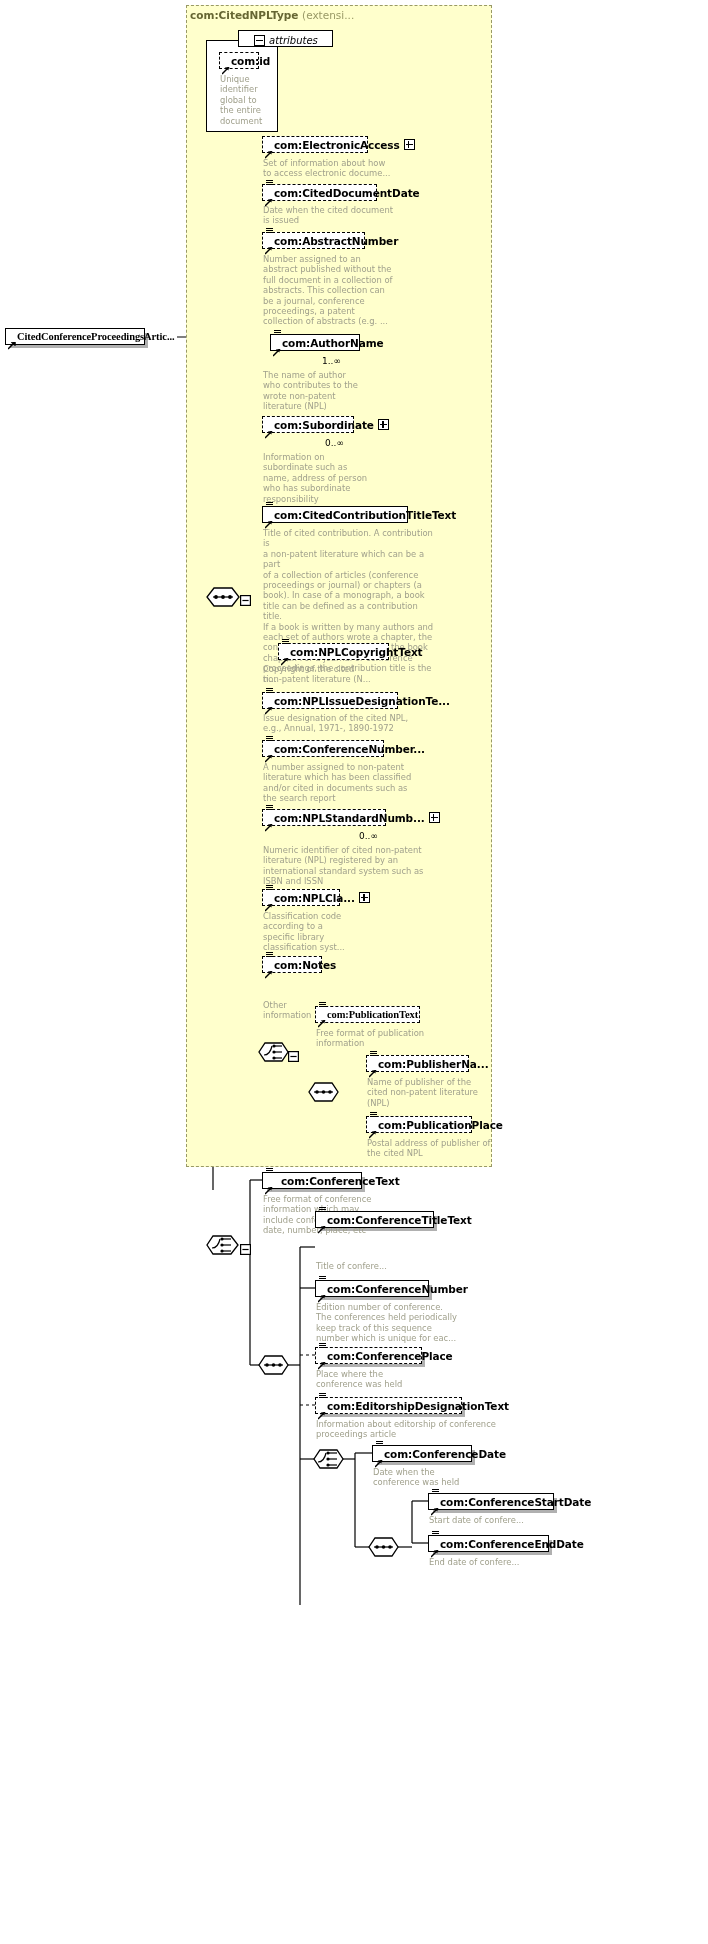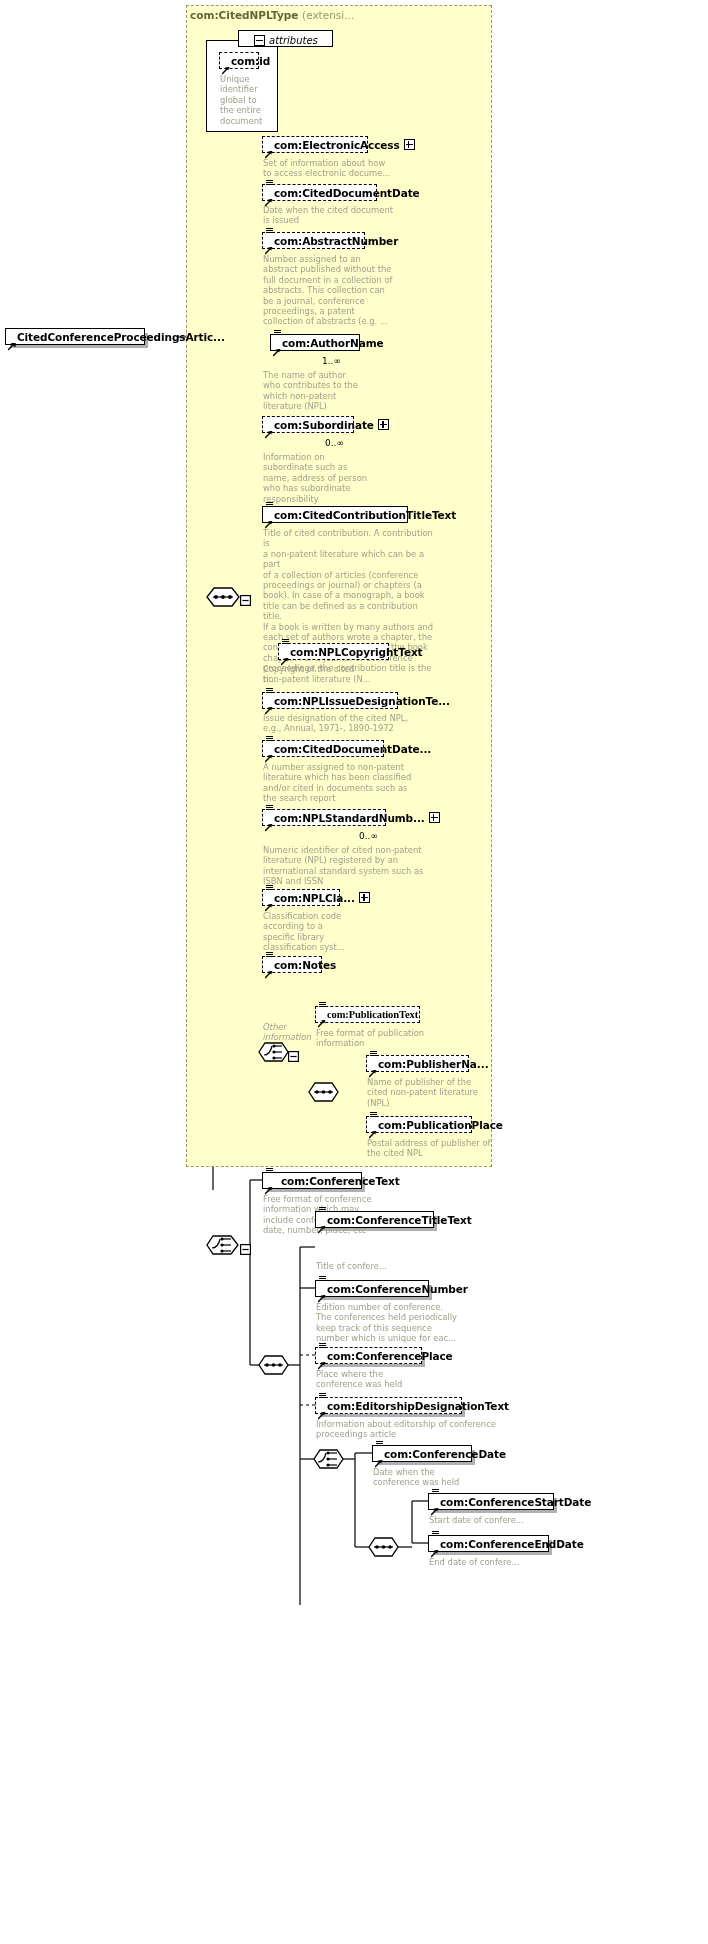--- a/index.html
+++ b/index.html
@@ -179,21 +179,21 @@
     <line x1="412" y1="1543" x2="428" y2="1543" stroke="#000" stroke-width="1.2"></line>
   </svg>
 
   <div class="typebox" style="left:186px;top:5px;width:304px;height:1160px;"></div>
   <div class="typebox-title" style="left:190px;top:9px;">
     <span>com:CitedNPLType</span>
     <span class="dim">(extensi...</span>
   </div>
 
   <div class="node rootnode" style="left:5px;top:328px;">
-    <div class="nodebox solid" style="width:140px;">
+    <div class="nodebox solid" style="width:140px;font-family:Liberation Serif, serif;">
       <span class="arrow-glyph">
         <svg width="8" height="8" viewBox="0 0 8 8">
             <path d="M0 7 L7 0 M7 0 L3.2 0 M7 0 L7 3.8" stroke="#000" stroke-width="1.5" fill="none"></path>
             <path d="M7 0 L2.8 0.6 L6.4 3.6 Z" fill="#000"></path>
           </svg>
       </span>
       <span class="node-label">CitedConferenceProceedingsArtic...</span>
     </div>
   </div>
 
@@ -306,21 +306,21 @@
             <path d="M0 7 L7 0" stroke="#000" stroke-width="1.5" fill="none"></path>
             <path d="M7 0 L2.8 0.6 L6.4 3.6 Z" fill="#000"></path>
           </svg>
       </span>
       <span class="node-label">com:AuthorName</span>
     </div>
   </div>
   <div class="occ" style="left:322px;top:356px;">1..∞</div>
   <div class="desc" style="left:263px;top:370px;width:130px;">The name of author
 who contributes to the
-which non-patent
+wrote non-patent
 literature (NPL)</div>
 
   <div class="node" style="left:262px;top:416px;">
     <div class="nodebox dashed" style="width:92px;">
       <span class="arrow-glyph">
         <svg width="8" height="8" viewBox="0 0 8 8">
             <path d="M0 7 L7 0" stroke="#000" stroke-width="1.5" fill="none"></path>
             <path d="M7 0 L2.8 0.6 L6.4 3.6 Z" fill="#000"></path>
           </svg>
       </span>
@@ -407,21 +407,21 @@
           <i></i>
           <i></i>
           <i></i>
         </span>
       <span class="arrow-glyph">
         <svg width="8" height="8" viewBox="0 0 8 8">
             <path d="M0 7 L7 0" stroke="#000" stroke-width="1.5" fill="none"></path>
             <path d="M7 0 L2.8 0.6 L6.4 3.6 Z" fill="#000"></path>
           </svg>
       </span>
-      <span class="node-label">com:CitedDocumentDate...</span>
+      <span class="node-label">com:ConferenceNumber...</span>
     </div>
   </div>
   <div class="desc" style="left:263px;top:762px;width:160px;">A number assigned to non-patent
 literature which has been classified
 and/or cited in documents such as
 the search report</div>
 
   <div class="node" style="left:262px;top:809px;">
     <div class="nodebox dashed" style="width:124px;">
       <span class="lines-glyph" style="top:-5px;">
@@ -476,21 +476,21 @@
         </span>
       <span class="arrow-glyph">
         <svg width="8" height="8" viewBox="0 0 8 8">
             <path d="M0 7 L7 0" stroke="#000" stroke-width="1.5" fill="none"></path>
             <path d="M7 0 L2.8 0.6 L6.4 3.6 Z" fill="#000"></path>
           </svg>
       </span>
       <span class="node-label">com:Notes</span>
     </div>
   </div>
-  <div class="desc" style="left:263px;top:1022px;width:100px;font-style:italic;">Other
+  <div class="desc" style="left:263px;top:1000px;width:100px;">Other
 information</div>
 
   <div class="comp" style="left:258px;top:1041px;">
     <svg width="32" height="22" viewBox="0 0 32 22" xmlns="http://www.w3.org/2000/svg">
       <polygon points="7,2 24,2 30,11 24,20 7,20 1,11" fill="#fff" stroke="#000" stroke-width="1.3"></polygon>
       <path d="M6 14 Q12 14 14 5" stroke="#000" stroke-width="1.2" fill="none"></path>
       <line x1="16" y1="5" x2="24" y2="5" stroke="#000" stroke-width="1.2"></line>
       <line x1="16" y1="11" x2="24" y2="11" stroke="#000" stroke-width="1.2"></line>
       <line x1="16" y1="17" x2="24" y2="17" stroke="#000" stroke-width="1.2"></line>
       <circle cx="16" cy="5" r="1.6" fill="#000"></circle>

